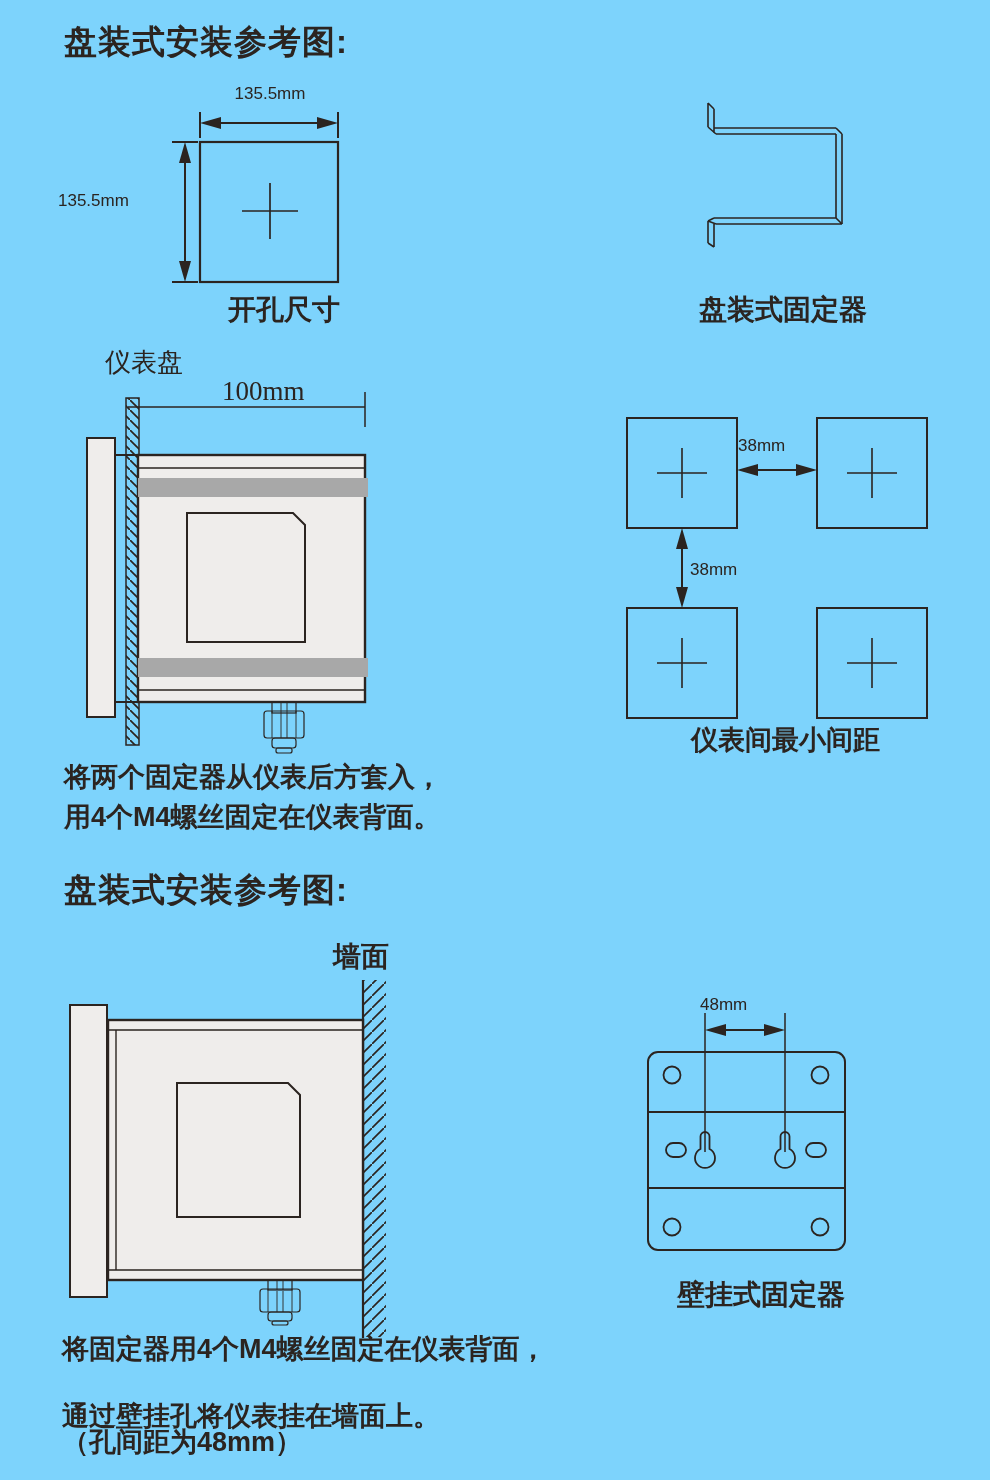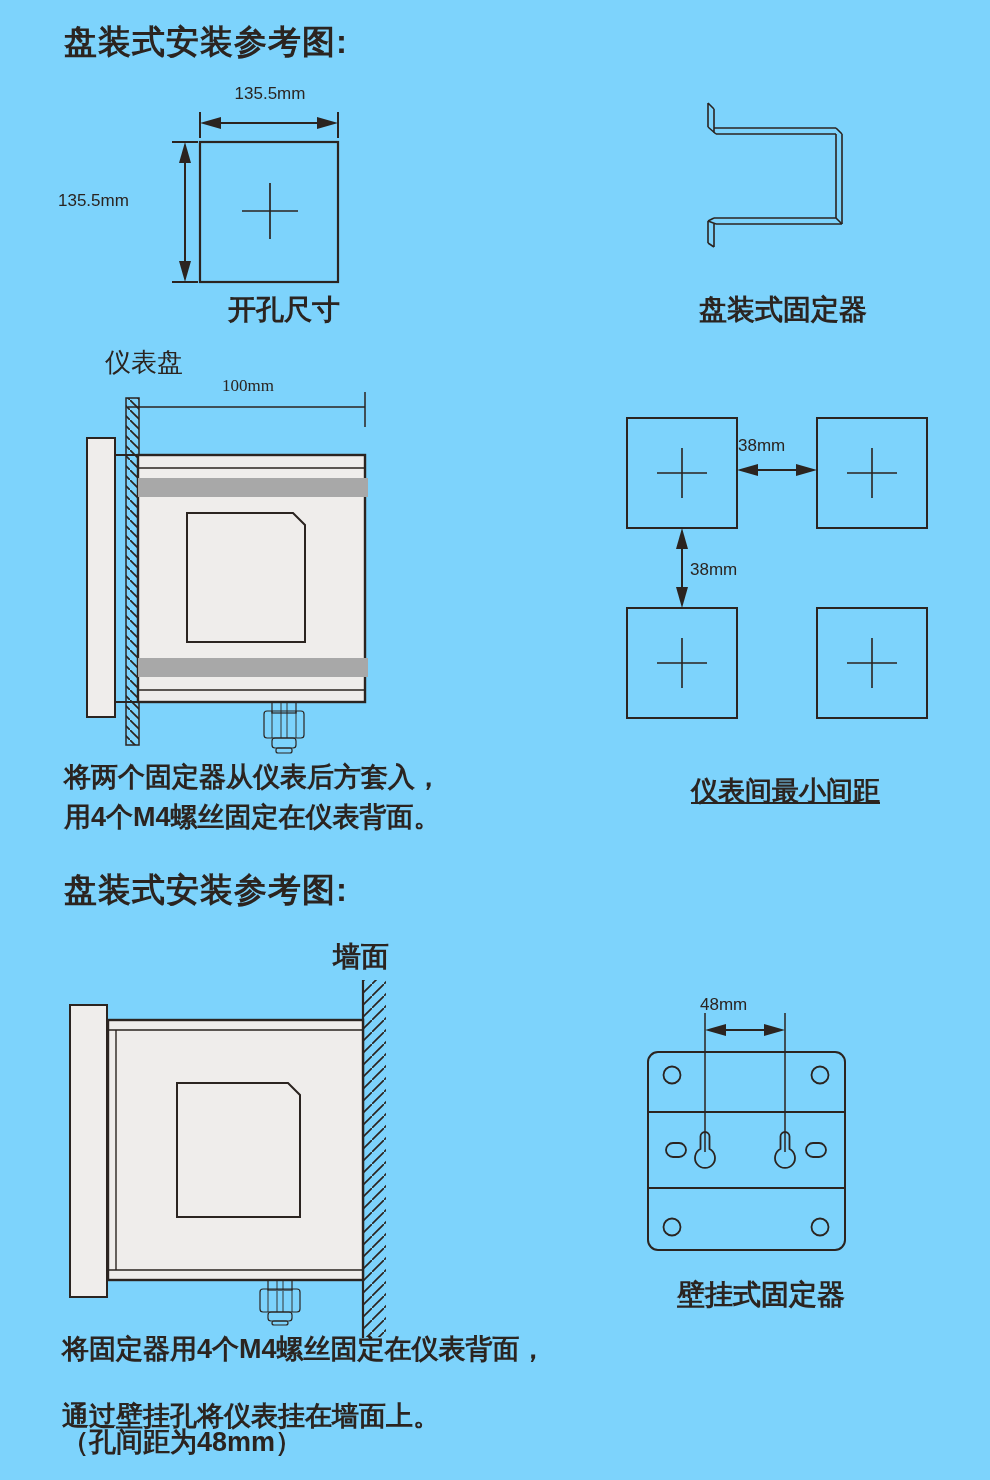--- a/index.html
+++ b/index.html
@@ -123,24 +123,24 @@
       <polygon points="785,1030 764,1024 764,1036" fill="#2b2420" stroke="none"></polygon>
     </g>
   </svg>
 
   <div class="txt h1" style="left:64px;top:20px;">盘装式安装参考图:</div>
   <div class="txt dim" style="left:195px;top:84px;width:150px;text-align:center;">135.5mm</div>
   <div class="txt dim" style="left:58px;top:191px;">135.5mm</div>
   <div class="txt cap" style="left:200px;top:291px;width:140px;">开孔尺寸</div>
   <div class="txt cap" style="left:687px;top:291px;width:180px;">盘装式固定器</div>
   <div class="txt serif" style="left:88px;top:345px;font-size:26px;">仪表盘</div>
-  <div class="txt serif" style="left:205px;top:376px;font-size:17px;">100mm</div>
+  <div class="txt serif" style="left:205px;top:376px;font-size:27px;">100mm</div>
   <div class="txt dim" style="left:738px;top:436px;">38mm</div>
   <div class="txt dim" style="left:690px;top:560px;">38mm</div>
-  <div class="txt cap" style="left:670px;top:773px;width:210px;font-size:27px;text-decoration:underline;">仪表间最小间距</div>
+  <div class="txt cap" style="left:670px;top:722px;width:210px;font-size:27px;">仪表间最小间距</div>
   <div class="txt body-txt" style="left:64px;top:759px;">将两个固定器从仪表后方套入，</div>
   <div class="txt body-txt" style="left:64px;top:799px;">用4个M4螺丝固定在仪表背面。</div>
 
   <div class="txt h1" style="left:64px;top:868px;">盘装式安装参考图:</div>
   <div class="txt cap" style="left:333px;top:938px;">墙面</div>
   <div class="txt dim" style="left:700px;top:995px;">48mm</div>
   <div class="txt cap" style="left:665px;top:1276px;width:180px;">壁挂式固定器</div>
   <div class="txt body-txt" style="left:62px;top:1331px;">将固定器用4个M4螺丝固定在仪表背面，</div>
   <div class="txt body-txt" style="left:62px;top:1390px;margin-top:8px;">通过壁挂孔将仪表挂在墙面上。</div>
   <div class="txt body-txt" style="left:62px;top:1424px;">（孔间距为48mm）</div>

